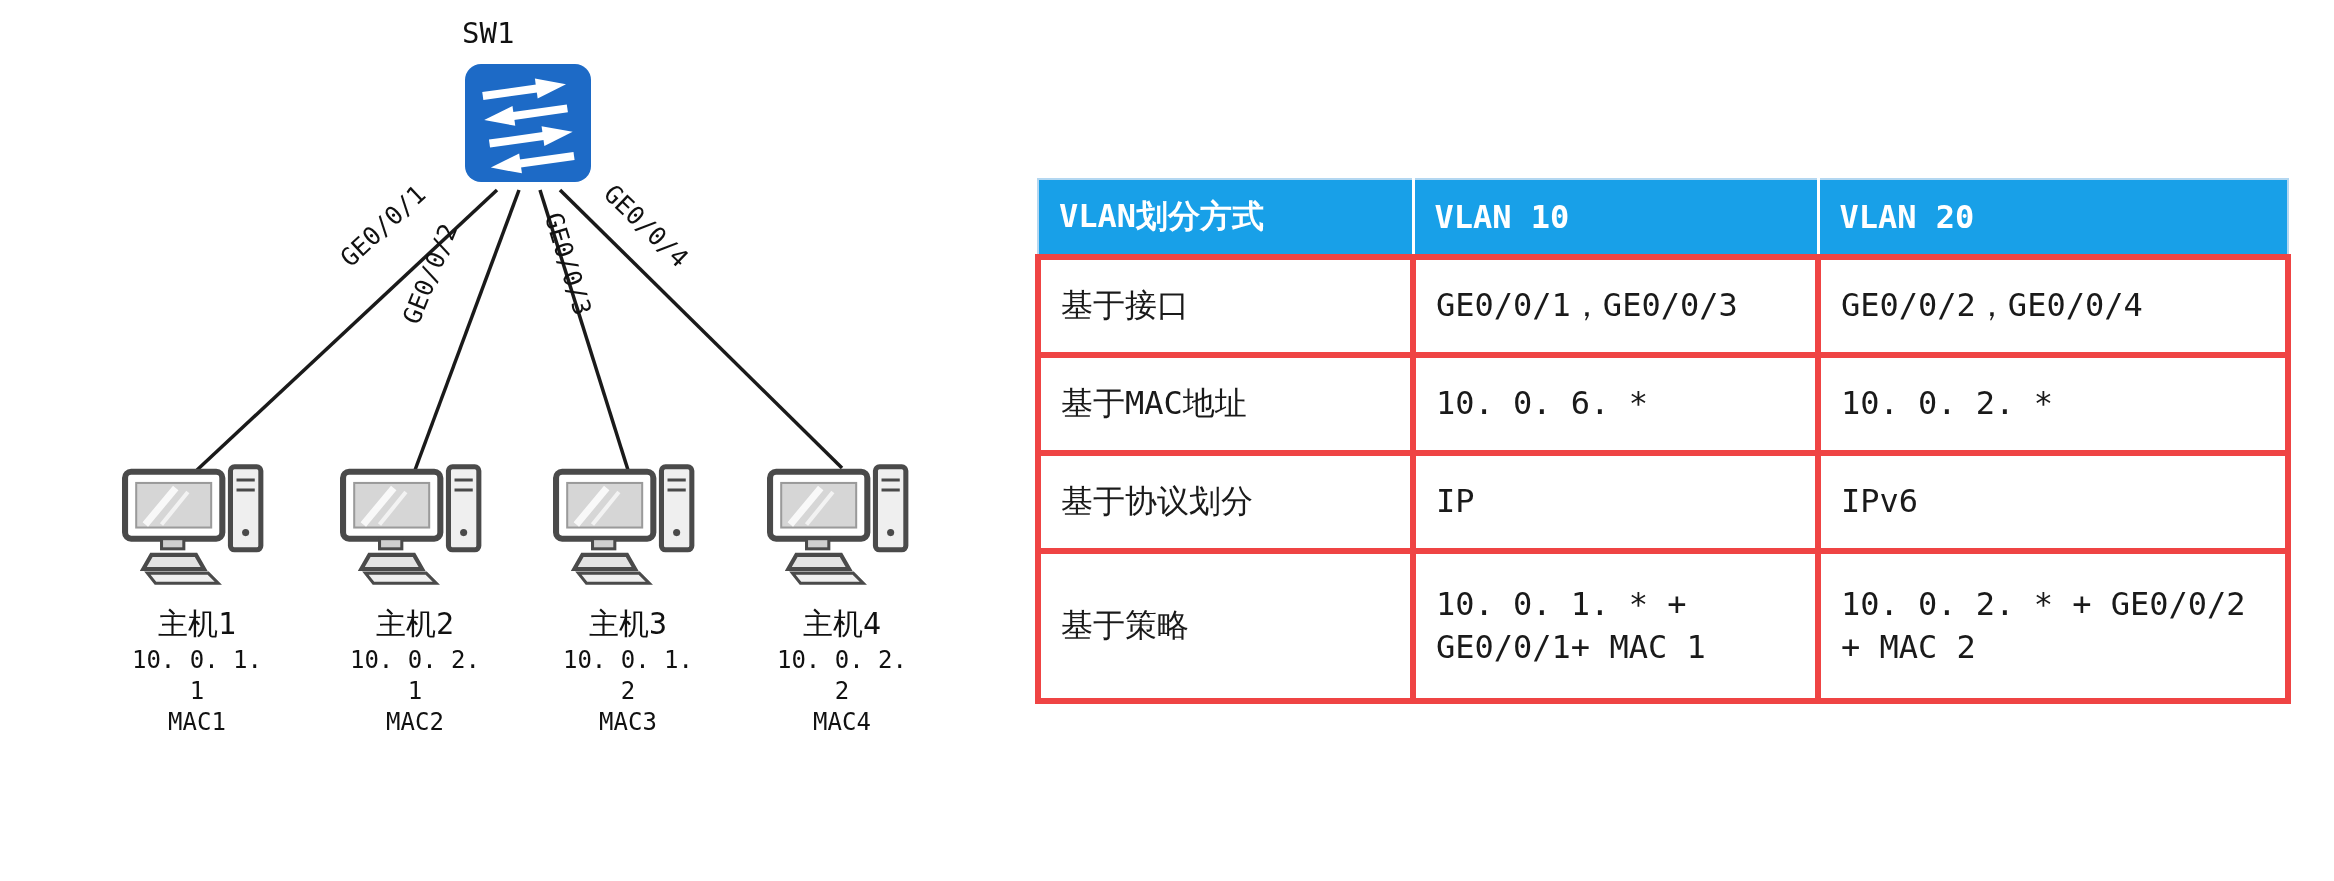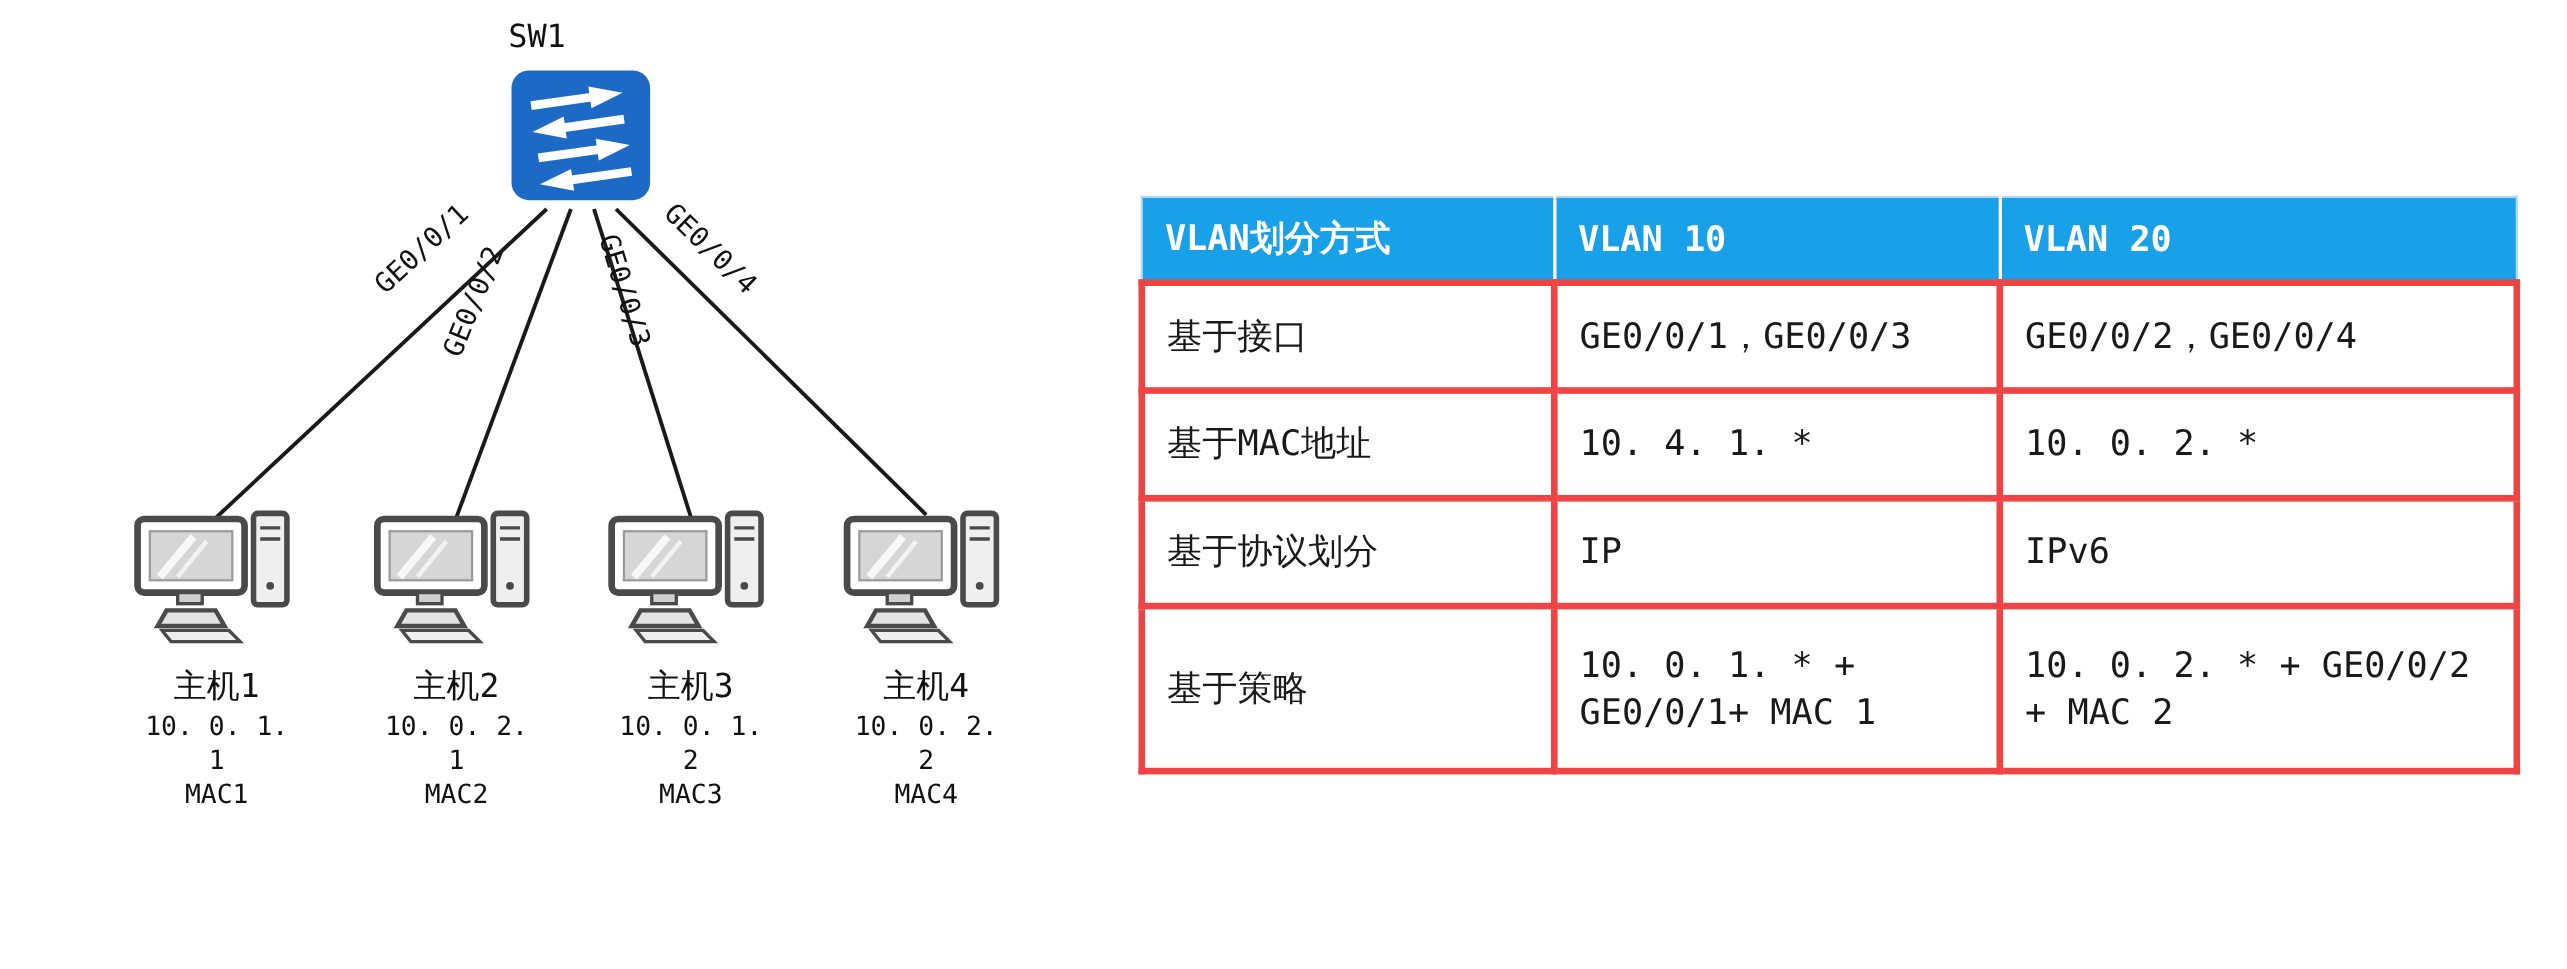--- a/index.html
+++ b/index.html
@@ -160,21 +160,21 @@
       </tr>
     </thead>
     <tbody>
       <tr>
         <td>基于接口</td>
         <td>GE0/0/1，GE0/0/3</td>
         <td>GE0/0/2，GE0/0/4</td>
       </tr>
       <tr>
         <td>基于MAC地址</td>
-        <td>10. 4. 1. *</td>
+        <td>10. 0. 6. *</td>
         <td>10. 0. 2. *</td>
       </tr>
       <tr>
         <td>基于协议划分</td>
         <td>IP</td>
         <td>IPv6</td>
       </tr>
       <tr class="tall">
         <td>基于策略</td>
         <td>10. 0. 1. * +

